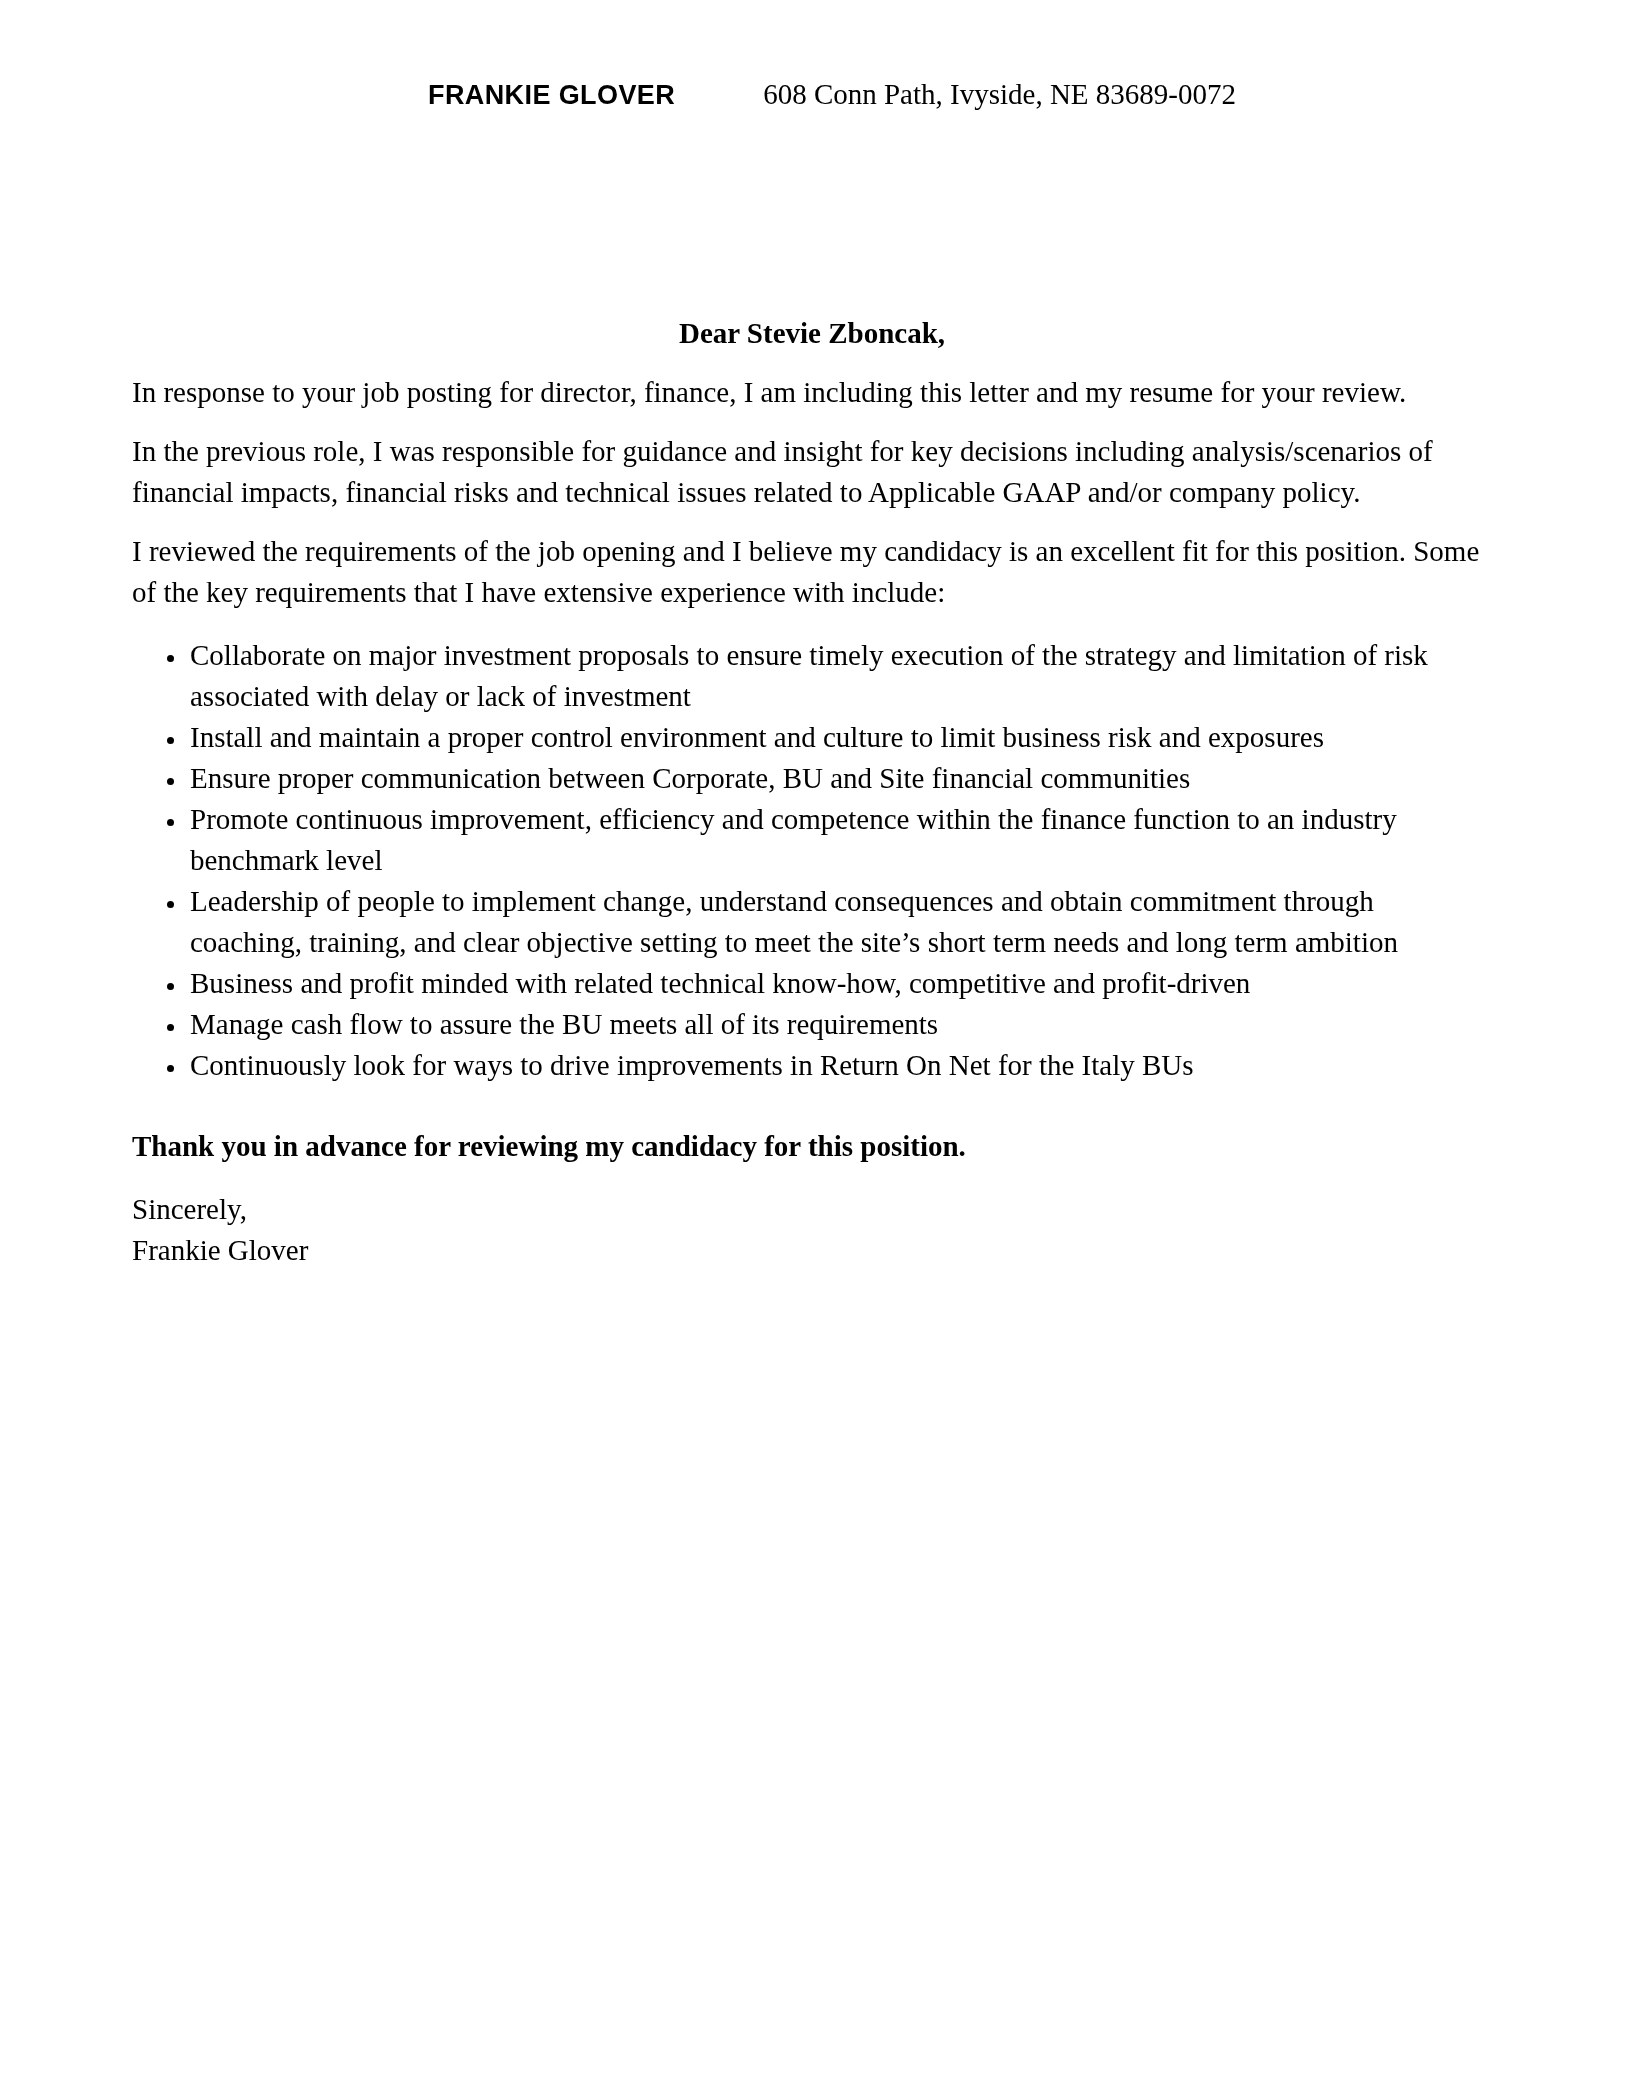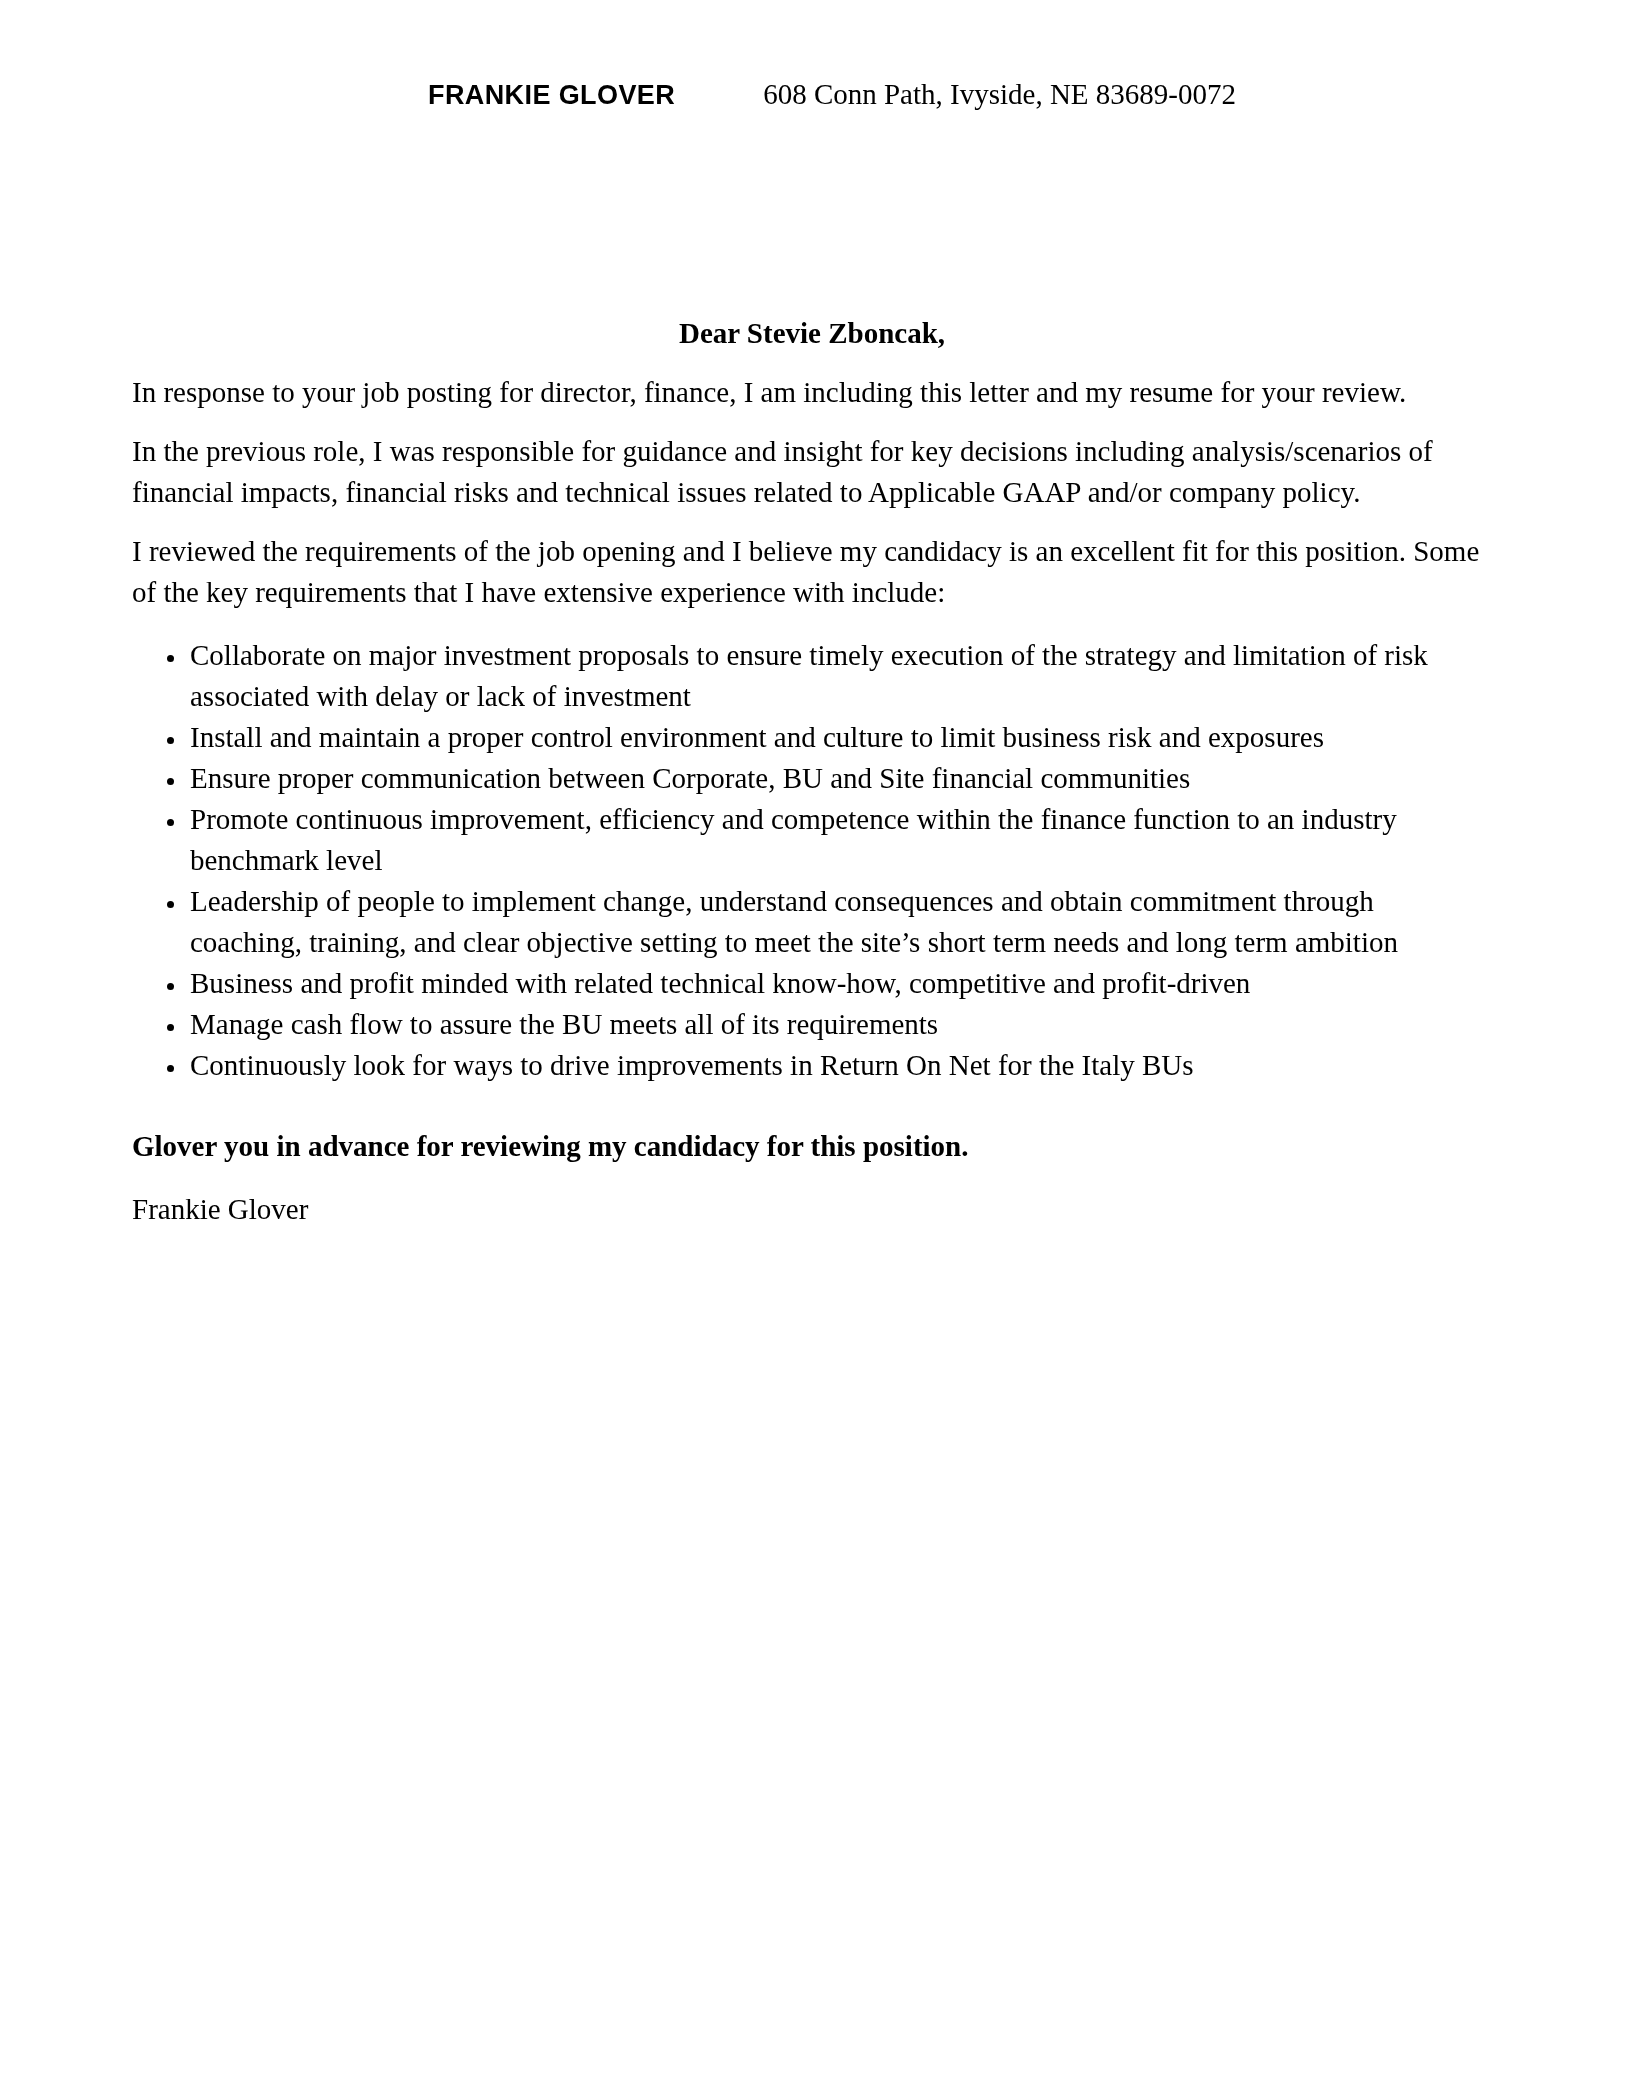--- a/index.html
+++ b/index.html
@@ -101,20 +101,21 @@
       <li>Collaborate on major investment proposals to ensure timely execution of the strategy and limitation of risk associated with delay or lack of investment</li>
       <li>Install and maintain a proper control environment and culture to limit business risk and exposures</li>
       <li>Ensure proper communication between Corporate, BU and Site financial communities</li>
       <li>Promote continuous improvement, efficiency and competence within the finance function to an industry benchmark level</li>
       <li>Leadership of people to implement change, understand consequences and obtain commitment through coaching, training, and clear objective setting to meet the site’s short term needs and long term ambition</li>
       <li>Business and profit minded with related technical know-how, competitive and profit-driven</li>
       <li>Manage cash flow to assure the BU meets all of its requirements</li>
       <li>Continuously look for ways to drive improvements in Return On Net for the Italy BUs</li>
     </ul>
 
-    <p class="thank-you">Glover you in advance for reviewing my candidacy for this position.</p>
+    <p class="thank-you">Thank you in advance for reviewing my candidacy for this position.</p>
 
     <div class="closing-block">
+      <div class="closing-line">Sincerely,</div>
       <div class="signature-line">Frankie Glover</div>
     </div>
 
   </div>
 </div>
 
 </body></html>

